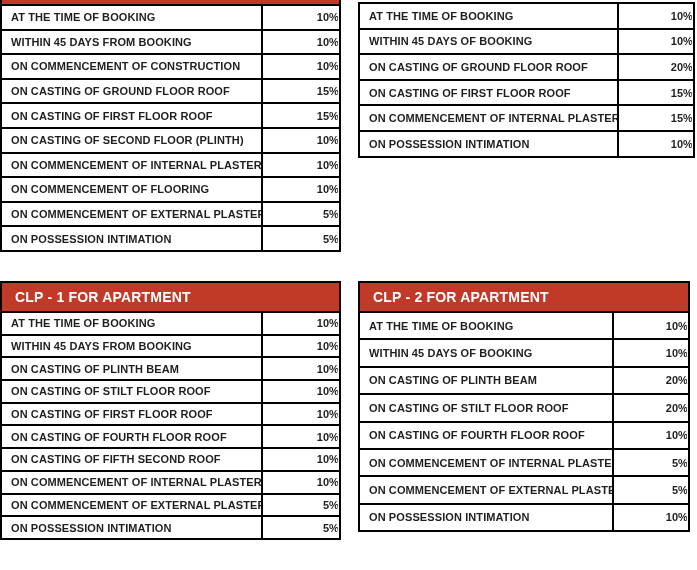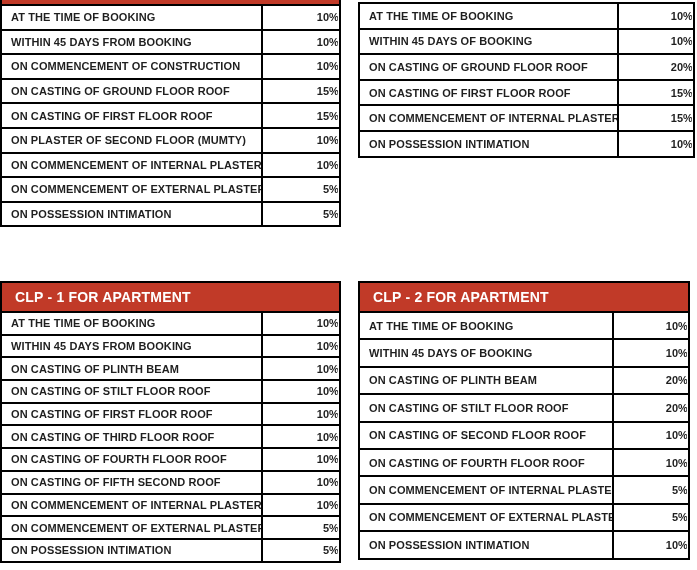--- a/index.html
+++ b/index.html
@@ -78,25 +78,29 @@
         </tr>
         <tr>
           <td class="label-cell">ON CASTING OF GROUND FLOOR ROOF</td>
           <td class="pct-cell">15%</td>
         </tr>
         <tr>
           <td class="label-cell">ON CASTING OF FIRST FLOOR ROOF</td>
           <td class="pct-cell">15%</td>
         </tr>
         <tr>
-          <td class="label-cell">ON PLASTER OF SECOND FLOOR (MUMTY)</td>
-          <td class="pct-cell">10%</td>
-        </tr>
-        <tr>
-          <td class="label-cell">ON COMMENCEMENT OF INTERNAL PLASTER</td>
+          <td class="label-cell">ON CASTING OF SECOND FLOOR (PLINTH)</td>
+          <td class="pct-cell">10%</td>
+        </tr>
+        <tr>
+          <td class="label-cell">ON COMMENCEMENT OF INTERNAL PLASTER</td>
+          <td class="pct-cell">10%</td>
+        </tr>
+        <tr>
+          <td class="label-cell">ON COMMENCEMENT OF FLOORING</td>
           <td class="pct-cell">10%</td>
         </tr>
         <tr>
           <td class="label-cell">ON COMMENCEMENT OF EXTERNAL PLASTER</td>
           <td class="pct-cell">5%</td>
         </tr>
         <tr>
           <td class="label-cell">ON POSSESSION INTIMATION</td>
           <td class="pct-cell">5%</td>
         </tr>
@@ -161,24 +165,20 @@
         </tr>
         <tr>
           <td class="label-cell">ON CASTING OF STILT FLOOR ROOF</td>
           <td class="pct-cell">10%</td>
         </tr>
         <tr>
           <td class="label-cell">ON CASTING OF FIRST FLOOR ROOF</td>
           <td class="pct-cell">10%</td>
         </tr>
         <tr>
-          <td class="label-cell">ON CASTING OF THIRD FLOOR ROOF</td>
-          <td class="pct-cell">10%</td>
-        </tr>
-        <tr>
           <td class="label-cell">ON CASTING OF FOURTH FLOOR ROOF</td>
           <td class="pct-cell">10%</td>
         </tr>
         <tr>
           <td class="label-cell">ON CASTING OF FIFTH SECOND ROOF</td>
           <td class="pct-cell">10%</td>
         </tr>
         <tr>
           <td class="label-cell">ON COMMENCEMENT OF INTERNAL PLASTER</td>
           <td class="pct-cell">10%</td>
@@ -213,24 +213,20 @@
         </tr>
         <tr>
           <td class="label-cell">ON CASTING OF PLINTH BEAM</td>
           <td class="pct-cell">20%</td>
         </tr>
         <tr>
           <td class="label-cell">ON CASTING OF STILT FLOOR ROOF</td>
           <td class="pct-cell">20%</td>
         </tr>
         <tr>
-          <td class="label-cell">ON CASTING OF SECOND FLOOR ROOF</td>
-          <td class="pct-cell">10%</td>
-        </tr>
-        <tr>
           <td class="label-cell">ON CASTING OF FOURTH FLOOR ROOF</td>
           <td class="pct-cell">10%</td>
         </tr>
         <tr>
           <td class="label-cell">ON COMMENCEMENT OF INTERNAL PLASTER</td>
           <td class="pct-cell">5%</td>
         </tr>
         <tr>
           <td class="label-cell">ON COMMENCEMENT OF EXTERNAL PLASTER</td>
           <td class="pct-cell">5%</td>

